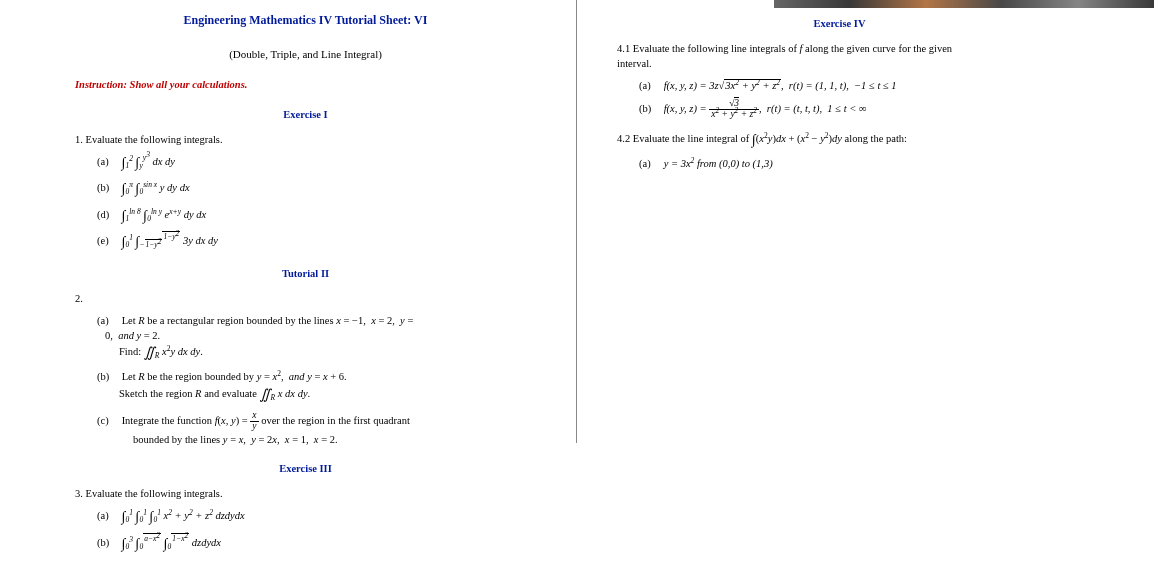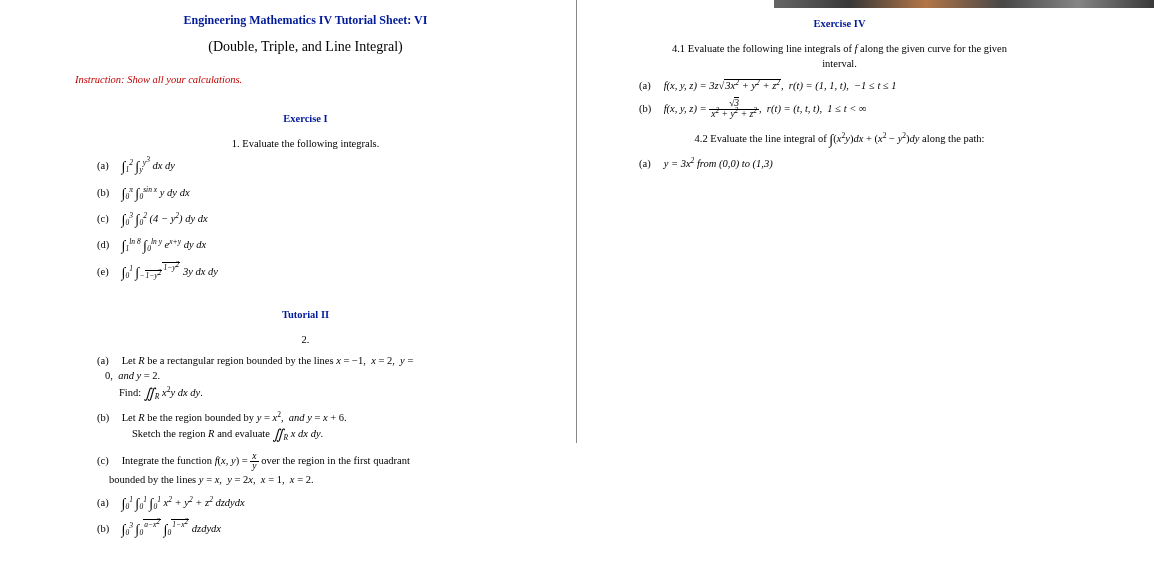--- a/index.html
+++ b/index.html
@@ -24,37 +24,38 @@
   .right-page { left:577px; padding-left:40px; padding-right:92px;}
   .doc-title {
     text-align:center;
     color:#001a99;
     font-weight:bold;
     font-size:12px;
     margin-top:2px;
   }
   .doc-subtitle {
     text-align:center;
-    font-size:14px;
-    margin-top:8px;
+    font-size:11px;
+    margin-top:18px;
     margin-bottom:14px;
   }
   .instruction {
     color:#c00000;
     font-style:italic;
     margin-bottom:8px;
+    font-weight:bold;
   }
   .exercise-head {
     text-align:center;
     color:#001a99;
     font-weight:bold;
-    margin-top:24px;
+    margin-top:14px;
     margin-bottom:10px;
   }
-  .problem { margin-bottom:6px;text-align:center; }
+  .problem { margin-bottom:6px; }
   .sub-list { margin-left:22px; }
   .sub-item { margin-top:6px; }
   .sub-item .lbl { display:inline-block; width:22px; }
   .math { font-style:italic; }
   .frac {
     display:inline-block;
     vertical-align:middle;
     text-align:center;
     font-size:9.5px;
     line-height:1.05;
@@ -86,24 +87,20 @@
   <div class="sub-list">
     <div class="sub-item">
       <span class="lbl">(a)</span>
       <span class="math"><span class="int">∫</span><sub>1</sub><sup>2</sup> <span class="int">∫</span><sub style="font-style:italic">y</sub><sup style="font-style:italic">y<sup>3</sup></sup> <i>dx&nbsp;dy</i></span>
     </div>
     <div class="sub-item">
       <span class="lbl">(b)</span>
       <span class="math"><span class="int">∫</span><sub>0</sub><sup>π</sup> <span class="int">∫</span><sub>0</sub><sup>sin <i>x</i></sup> <i>y&nbsp;dy&nbsp;dx</i></span>
     </div>
     <div class="sub-item">
-      <span class="lbl">(c)</span>
-      <span class="math"><span class="int">∫</span><sub>0</sub><sup>3</sup> <span class="int">∫</span><sub>0</sub><sup>2</sup> (4 − <i>y</i><sup>2</sup>)&nbsp;<i>dy&nbsp;dx</i></span>
-    </div>
-    <div class="sub-item">
       <span class="lbl">(d)</span>
       <span class="math"><span class="int">∫</span><sub>1</sub><sup>ln 8</sup> <span class="int">∫</span><sub>0</sub><sup>ln <i>y</i></sup> <i>e</i><sup><i>x</i>+<i>y</i></sup>&nbsp;<i>dy&nbsp;dx</i></span>
     </div>
     <div class="sub-item">
       <span class="lbl">(e)</span>
       <span class="math"><span class="int">∫</span><sub>0</sub><sup>1</sup> <span class="int">∫</span><sub>−<span class="sqrt">1−<i>y</i><sup>2</sup></span></sub><sup><span class="sqrt">1−<i>y</i><sup>2</sup></span></sup> 3<i>y&nbsp;dx&nbsp;dy</i></span>
     </div>
   </div>
 
   <div class="exercise-head">Tutorial II</div>
@@ -112,31 +109,33 @@
   <div class="sub-list">
     <div class="sub-item">
       <span class="lbl">(a)</span>
       <span>Let <i>R</i> be a rectangular region bounded by the lines <i>x</i> = −1,&nbsp; <i>x</i> = 2,&nbsp; <i>y</i> =</span><br>
       <span style="margin-left:8px">0,&nbsp; <i>and&nbsp;y</i> = 2.</span><br>
       <span style="margin-left:22px">Find: <span class="int">∬</span><sub><i>R</i></sub> <i>x</i><sup>2</sup><i>y&nbsp;dx&nbsp;dy</i>.</span>
     </div>
     <div class="sub-item">
       <span class="lbl">(b)</span>
       <span>Let <i>R</i> be the region bounded by <i>y</i> = <i>x</i><sup>2</sup>,&nbsp; <i>and&nbsp;y</i> = <i>x</i> + 6.</span><br>
-      <span style="margin-left:35px">Sketch the region <i>R</i> and evaluate <span class="int">∬</span><sub><i>R</i></sub> <i>x&nbsp;dx&nbsp;dy</i>.</span>
+      <span style="margin-left:22px">Sketch the region <i>R</i> and evaluate <span class="int">∬</span><sub><i>R</i></sub> <i>x&nbsp;dx&nbsp;dy</i>.</span>
     </div>
     <div class="sub-item">
       <span class="lbl">(c)</span>
       <span>Integrate the function <i>f</i>(<i>x</i>, <i>y</i>) = 
         <span class="frac"><span class="num-top"><i>x</i></span><span class="den"><i>y</i></span></span>
         over the region in the first quadrant</span><br>
-      <span style="margin-left:12px">bounded by the lines <i>y</i> = <i>x</i>,&nbsp; <i>y</i> = 2<i>x</i>,&nbsp; <i>x</i> = 1,&nbsp; <i>x</i> = 2.</span>
+      <span style="margin-left:36px">bounded by the lines <i>y</i> = <i>x</i>,&nbsp; <i>y</i> = 2<i>x</i>,&nbsp; <i>x</i> = 1,&nbsp; <i>x</i> = 2.</span>
     </div>
   </div>
 
+  <div class="exercise-head">Exercise III</div>
+  <div class="problem num-item">3. Evaluate the following integrals.</div>
 
   <div class="sub-list">
     <div class="sub-item">
       <span class="lbl">(a)</span>
       <span class="math"><span class="int">∫</span><sub>0</sub><sup>1</sup> <span class="int">∫</span><sub>0</sub><sup>1</sup> <span class="int">∫</span><sub>0</sub><sup>1</sup> <i>x</i><sup>2</sup> + <i>y</i><sup>2</sup> + <i>z</i><sup>2</sup>&nbsp;<i>dzdydx</i></span>
     </div>
     <div class="sub-item">
       <span class="lbl">(b)</span>
       <span class="math"><span class="int">∫</span><sub>0</sub><sup>3</sup> <span class="int">∫</span><sub>0</sub><sup><span class="sqrt"><i>a</i>−<i>x</i><sup>2</sup></span></sup> <span class="int">∫</span><sub>0</sub><sup><span class="sqrt">1−<i>x</i><sup>2</sup></span></sup>&nbsp;<i>dzdydx</i></span>
     </div>

